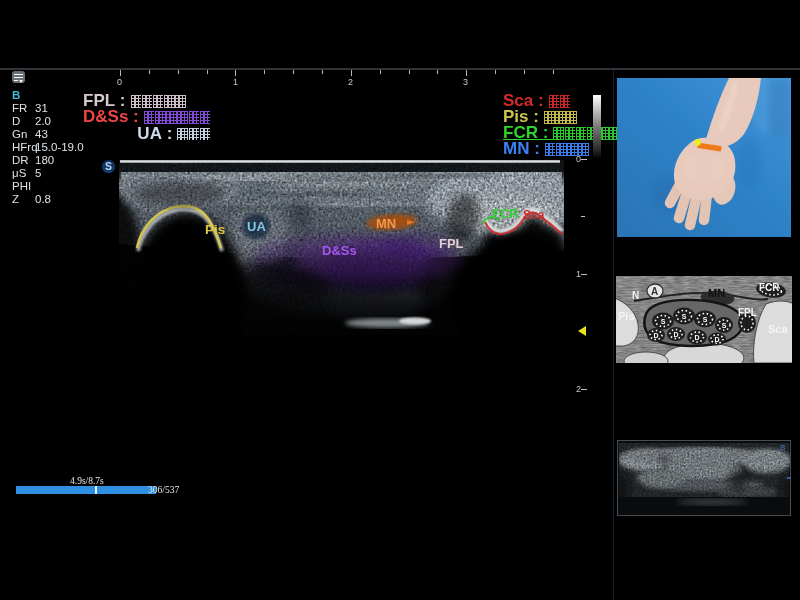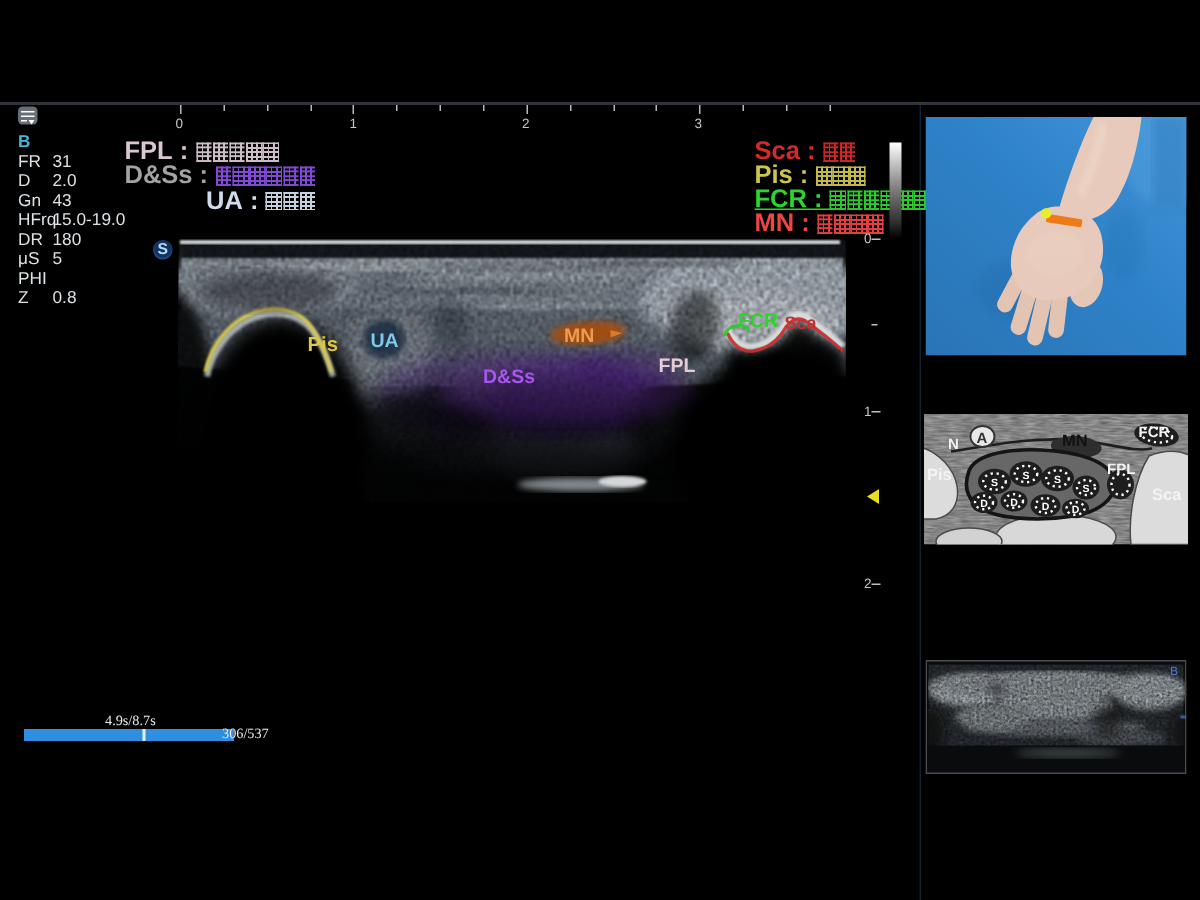--- a/index.html
+++ b/index.html
@@ -37,29 +37,29 @@
     <div><span style="display:inline-block;width:23px;">Gn</span><span>43</span></div>
     <div><span style="display:inline-block;width:23px;">HFrq</span><span>15.0-19.0</span></div>
     <div><span style="display:inline-block;width:23px;">DR</span><span>180</span></div>
     <div><span style="display:inline-block;width:23px;">μS</span><span>5</span></div>
     <div><span style="display:inline-block;width:23px;">PHI</span></div>
     <div><span style="display:inline-block;width:23px;">Z</span><span>0.8</span></div>
   </div>
 
   <div class="abs lab" style="left:83px;top:93px;line-height:16.3px;">
     <div style="color:#d8c8d2;">FPL&nbsp;:&nbsp;<span class="cj"></span><span class="cj"></span><span class="cj"></span><span class="cj"></span><span class="cj"></span></div>
-    <div style="color:#8a4fe0;"><span style="color:#a3a3a3">D&amp;Ss&nbsp;:&nbsp;</span><span class="cj"></span><span class="cj"></span><span class="cj"></span><span class="cj"></span><span class="cj"></span><span class="cj"></span></div>
+    <div style="color:#8a4fe0;"><span style="color:#ef4444">D&amp;Ss&nbsp;:&nbsp;</span><span class="cj"></span><span class="cj"></span><span class="cj"></span><span class="cj"></span><span class="cj"></span><span class="cj"></span></div>
     <div style="color:#cfdcec;text-align:right;">UA&nbsp;:&nbsp;<span class="cj"></span><span class="cj"></span><span class="cj"></span></div>
   </div>
 
   <div class="abs lab" style="left:491px;top:93px;line-height:16.1px;margin-left:12px;">
     <div style="color:#d42a2a;">Sca&nbsp;:&nbsp;<span class="cj"></span><span class="cj"></span></div>
     <div style="color:#ccc44e;">Pis&nbsp;:&nbsp;<span class="cj"></span><span class="cj"></span><span class="cj"></span></div>
     <div style="color:#2ed42e;text-decoration:underline;">FCR&nbsp;:&nbsp;<span class="cj"></span><span class="cj"></span><span class="cj"></span><span class="cj"></span><span class="cj"></span><span class="cj"></span></div>
-    <div style="color:#ef4444;">MN&nbsp;:&nbsp;<span class="cj"></span><span class="cj"></span><span class="cj"></span><span class="cj"></span></div>
+    <div style="color:#3b82f6;">MN&nbsp;:&nbsp;<span class="cj"></span><span class="cj"></span><span class="cj"></span><span class="cj"></span></div>
   </div>
 
   <div class="abs" style="left:593px;top:95px;width:8px;height:64px;background:linear-gradient(to bottom,#ffffff 0%,#c8c8c8 20%,#7a7a7a 50%,#2a2a2a 85%,#000 100%);"></div>
 
   <div class="tick" style="left:120px;top:70px;height:6px;"></div>
   <div class="tick" style="left:149px;top:70px;height:4px;"></div>
   <div class="tick" style="left:178px;top:70px;height:4px;"></div>
   <div class="tick" style="left:207px;top:70px;height:4px;"></div>
   <div class="tick" style="left:235px;top:70px;height:6px;"></div>
   <div class="tick" style="left:264px;top:70px;height:4px;"></div>

